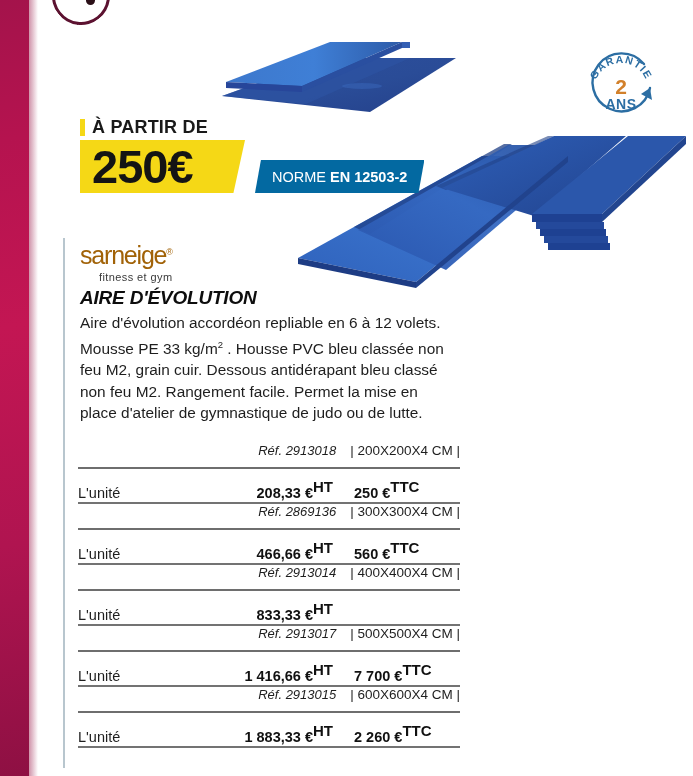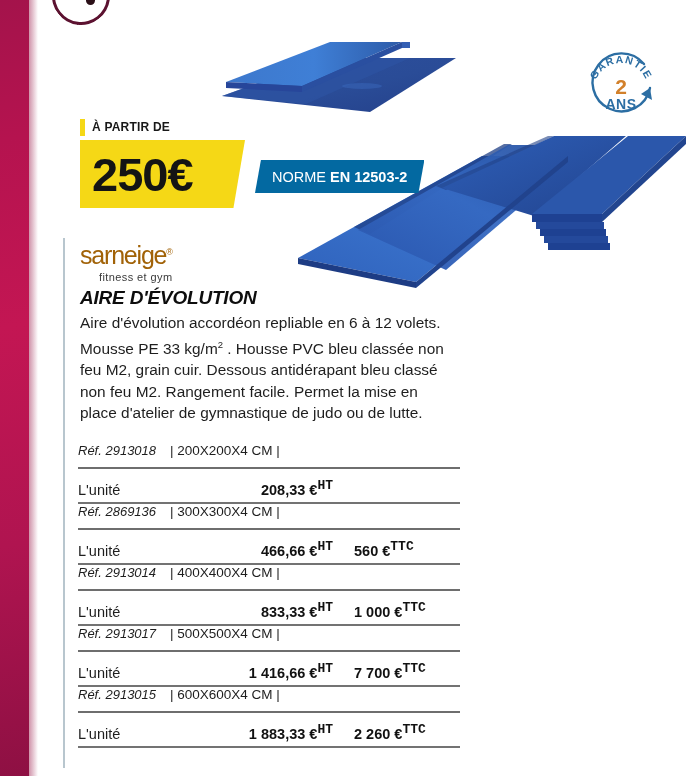--- a/index.html
+++ b/index.html
@@ -86,30 +86,30 @@
     display: flex;
     align-items: center;
     height: 18px;
   }
   .from-bar {
     width: 5px; height: 17px;
     background: #f5d816;
     margin-right: 7px;
   }
   .from-label {
-    font-size: 12px;
+    font-size: 18px;
     font-weight: bold;
     letter-spacing: .2px;
     color: #191919;
     white-space: nowrap;
   }
   .price-badge {
     position: absolute;
     left: 80px; top: 140px;
-    width: 165px; height: 68px;
+    width: 165px; height: 53px;
     background: #f5d816;
     clip-path: polygon(0 0, 100% 0, 93% 100%, 0 100%);
     display: flex;
     align-items: center;
   }
   .price-badge-text {
     font-size: 47px;
     font-weight: bold;
     color: #141414;
     letter-spacing: -1px;
@@ -188,20 +188,21 @@
     position: absolute;
     left: 78px; top: 443px;
     width: 382px;
   }
   .ref-row {
     display: flex;
     align-items: baseline;
     height: 23px;
     border-bottom: 2px solid #6e6e6e;
     padding-bottom: 1px;
+    justify-content: flex-end;
   }
   .ref-code {
     font-size: 13px;
     font-style: italic;
     color: #1e1e1e;
     width: 92px;
     flex: none;
   }
   .ref-dim {
     font-size: 13.5px;
@@ -234,25 +235,24 @@
     flex: 1;
     text-align: left;
     padding-left: 21px;
     font-size: 14.5px;
     font-weight: bold;
     color: #111111;
     padding-top: 9px;
     white-space: nowrap;
   }
   .sfx {
-    font-size: 13px;
+    font-size: 15px;
     font-weight: bold;
     vertical-align: super;
     letter-spacing: 0;
-    font-family: Liberation Mono, monospace;
   }
 </style>
 </head>
 <body>
 
 <div id="page">
 
   <div class="left-strip"></div>
   <div class="left-strip-fade"></div>
 
@@ -359,40 +359,40 @@
 
   <div class="ptable">
 
     <div class="ref-row">
       <span class="ref-code">Réf. 2913018</span>
       <span class="ref-dim">| 200X200X4 CM |</span>
     </div>
     <div class="unit-row">
       <span class="unit-label">L'unité</span>
       <span class="price-ht"><span>208,33 €</span><span class="sfx">HT</span></span>
+      <span class="price-ttc"><span>250 €</span><span class="sfx">TTC</span></span>
     </div>
 
     <div class="ref-row">
       <span class="ref-code">Réf. 2869136</span>
       <span class="ref-dim">| 300X300X4 CM |</span>
     </div>
     <div class="unit-row">
       <span class="unit-label">L'unité</span>
       <span class="price-ht"><span>466,66 €</span><span class="sfx">HT</span></span>
       <span class="price-ttc"><span>560 €</span><span class="sfx">TTC</span></span>
     </div>
 
     <div class="ref-row">
       <span class="ref-code">Réf. 2913014</span>
       <span class="ref-dim">| 400X400X4 CM |</span>
     </div>
     <div class="unit-row">
       <span class="unit-label">L'unité</span>
       <span class="price-ht"><span>833,33 €</span><span class="sfx">HT</span></span>
-      <span class="price-ttc"><span>1 000 €</span><span class="sfx">TTC</span></span>
     </div>
 
     <div class="ref-row">
       <span class="ref-code">Réf. 2913017</span>
       <span class="ref-dim">| 500X500X4 CM |</span>
     </div>
     <div class="unit-row">
       <span class="unit-label">L'unité</span>
       <span class="price-ht"><span>1 416,66 €</span><span class="sfx">HT</span></span>
       <span class="price-ttc"><span>7 700 €</span><span class="sfx">TTC</span></span>

